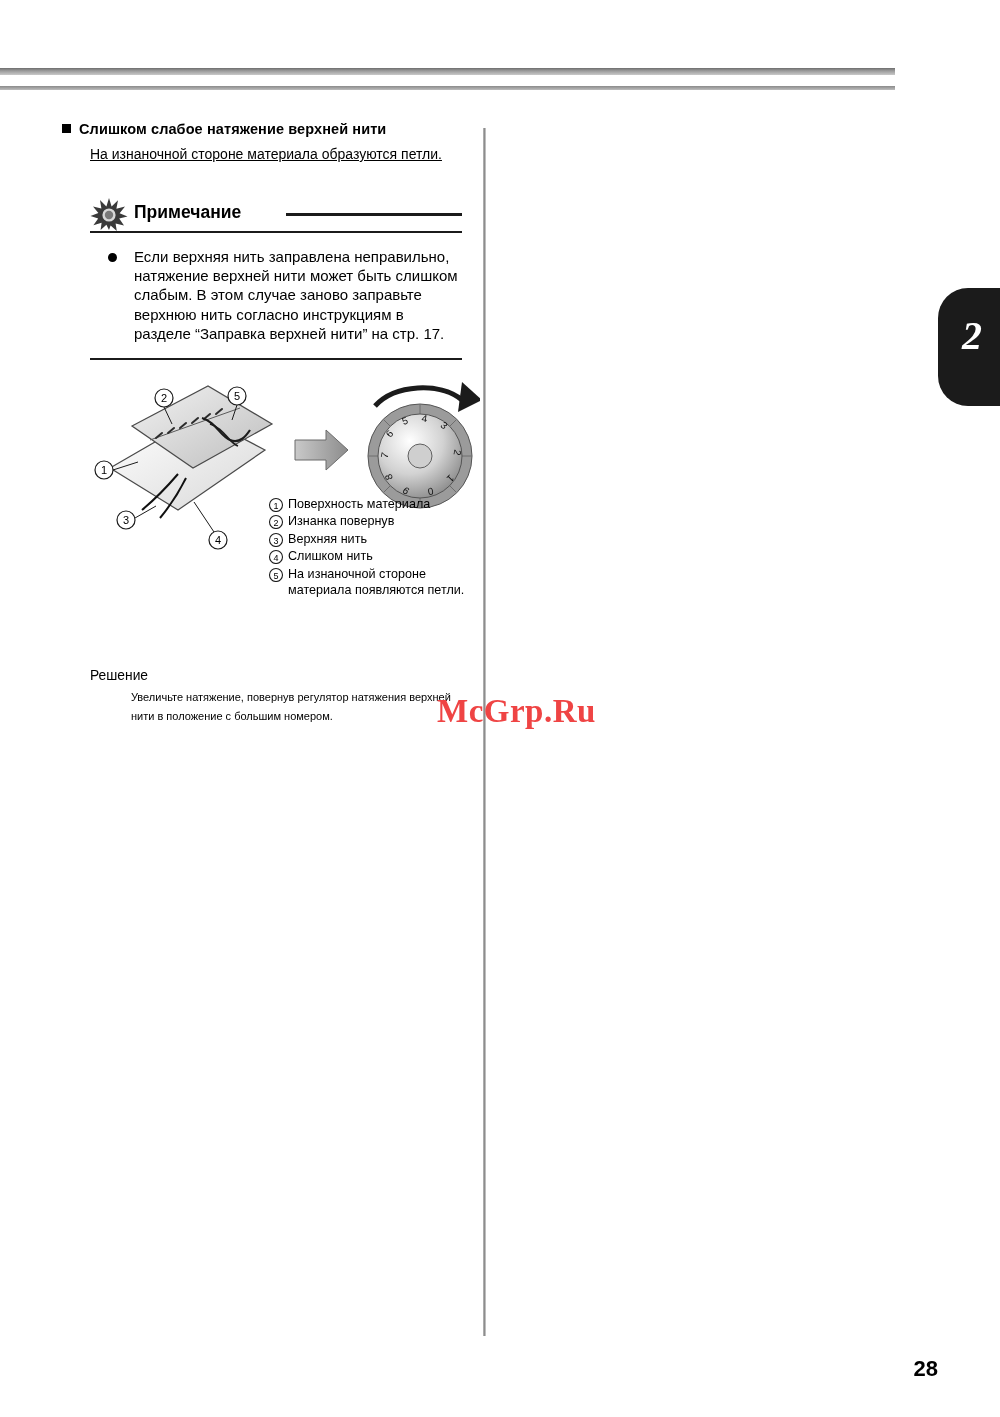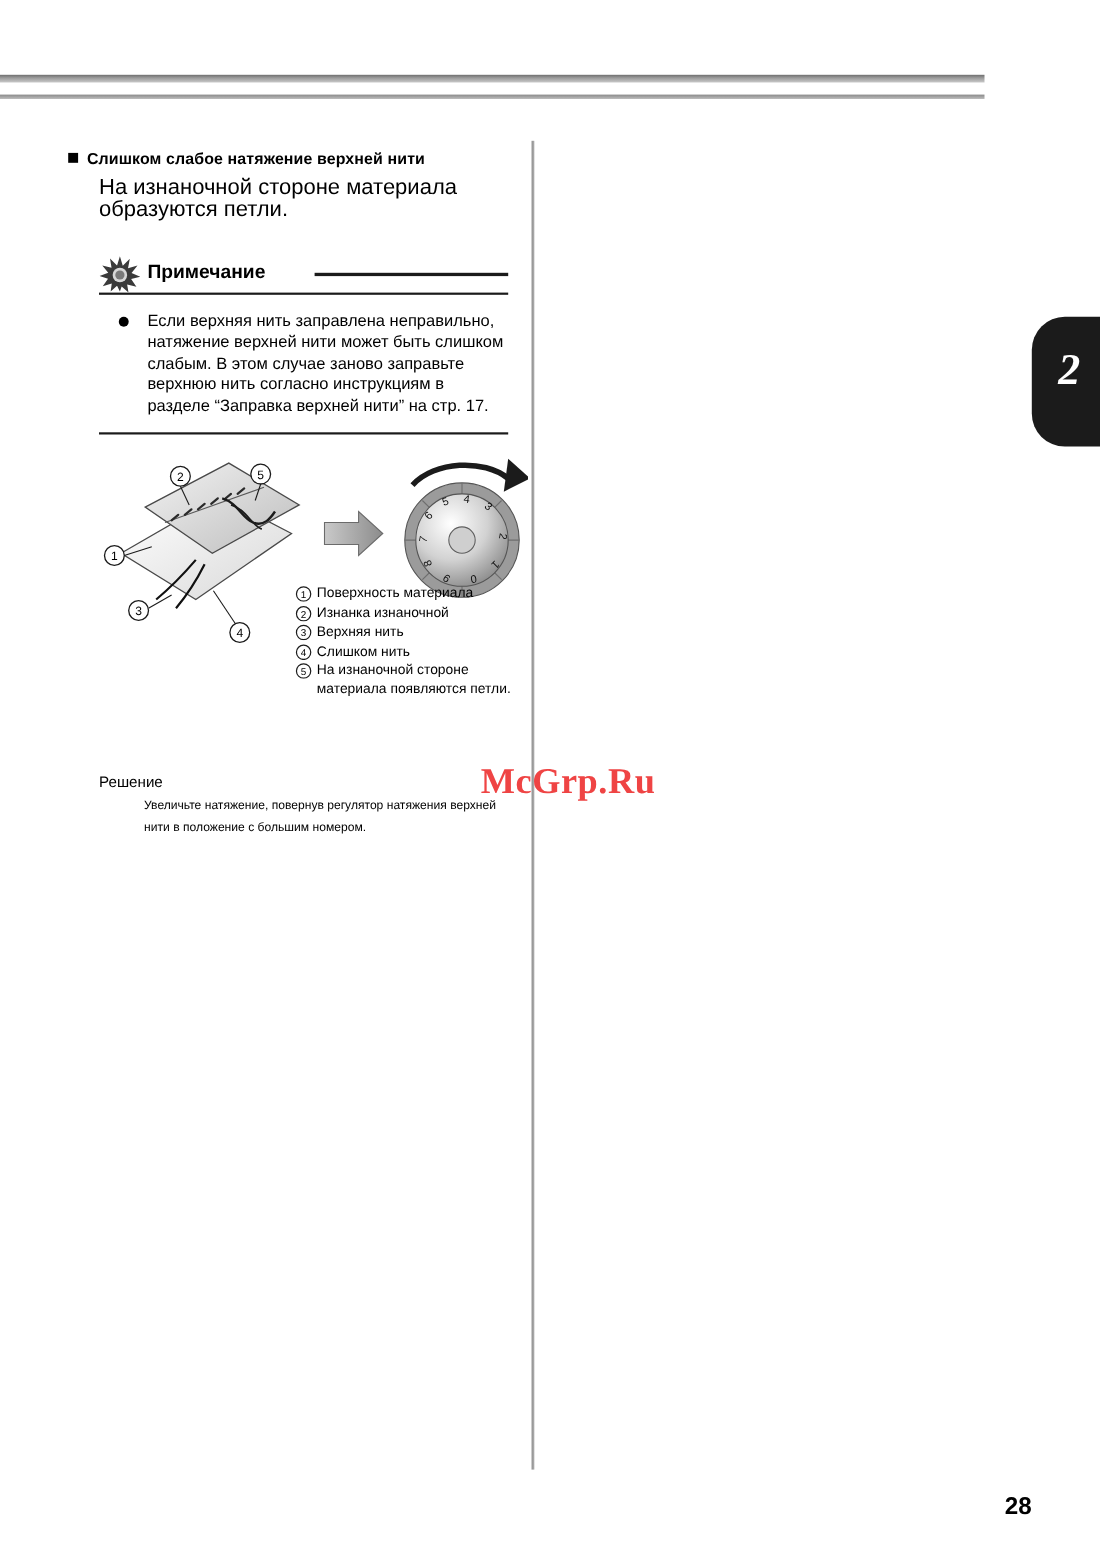--- a/index.html
+++ b/index.html
@@ -64,42 +64,43 @@
     font-style: italic;
     font-weight: bold;
     font-size: 40px;
     line-height: 40px;
     color: #ffffff;
   }
 
   
   .col {
     position: absolute;
-    left: 62px; top: 136px;
+    left: 62px; top: 120px;
     width: 410px;
   }
 
   h2.section-head {
     margin: 0;
     font-size: 14.5px;
     font-weight: bold;
     line-height: 18px;
     letter-spacing: 0.1px;
   }
   .bullet-sq {
     display: inline-block;
     width: 9px; height: 9px;
     background: #000;
     margin-right: 8px;
     vertical-align: 1px;
   }
   p.body {
     margin: 7px 0 0 28px;
-    font-size: 20px;
+    font-size: 14px;
     line-height: 19.5px;
+    text-decoration: underline;
   }
 
   
   .note {
     position: relative;
     margin: 34px 0 0 28px;
     width: 372px;
   }
   .note-head {
     position: relative;
@@ -367,21 +368,21 @@
           </span>
           <span class="legend-text">Поверхность материала</span>
         </div>
         <div class="legend-row">
           <span class="legend-num">
             <svg width="18" height="15" viewBox="0 0 18 15">
                 <circle cx="8" cy="8" r="6.5" fill="#fff" stroke="#1b1b1b" stroke-width="1.1"></circle>
                 <text x="8" y="11.5" text-anchor="middle" font-family="Liberation Sans, sans-serif" font-size="9" fill="#000">2</text>
               </svg>
           </span>
-          <span class="legend-text">Изнанка изнаночной</span>
+          <span class="legend-text">Изнанка повернув</span>
         </div>
         <div class="legend-row">
           <span class="legend-num">
             <svg width="18" height="15" viewBox="0 0 18 15">
                 <circle cx="8" cy="8" r="6.5" fill="#fff" stroke="#1b1b1b" stroke-width="1.1"></circle>
                 <text x="8" y="11.5" text-anchor="middle" font-family="Liberation Sans, sans-serif" font-size="9" fill="#000">3</text>
               </svg>
           </span>
           <span class="legend-text">Верхняя нить</span>
         </div>

